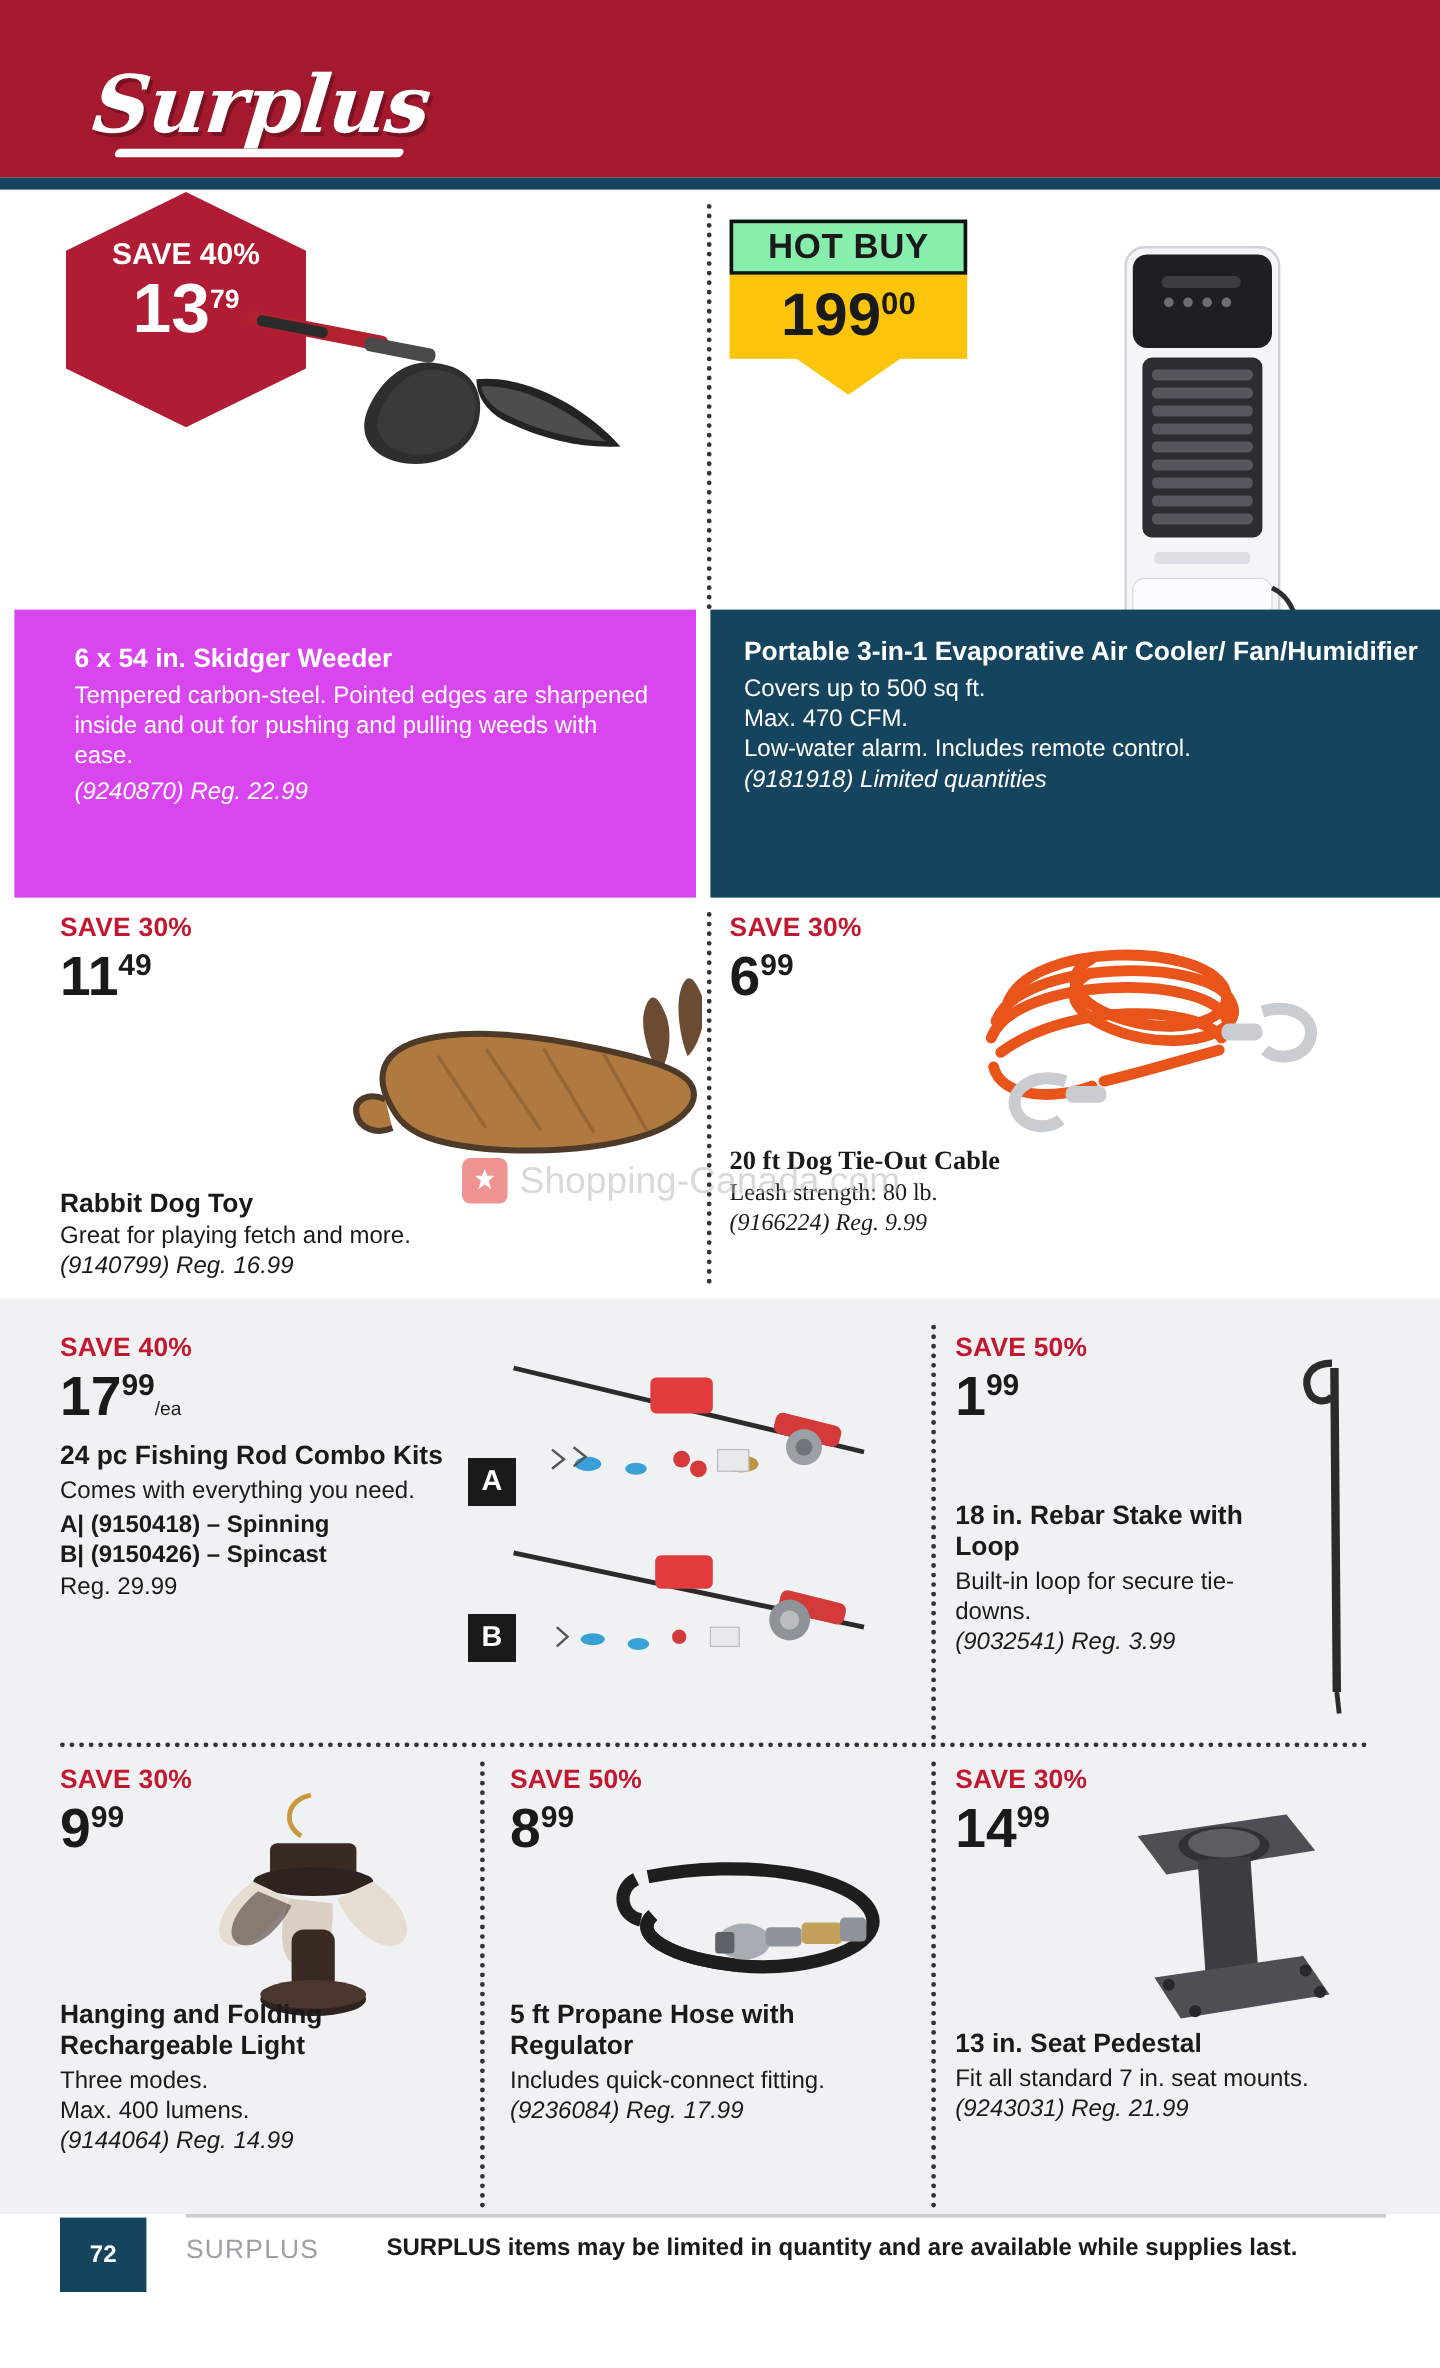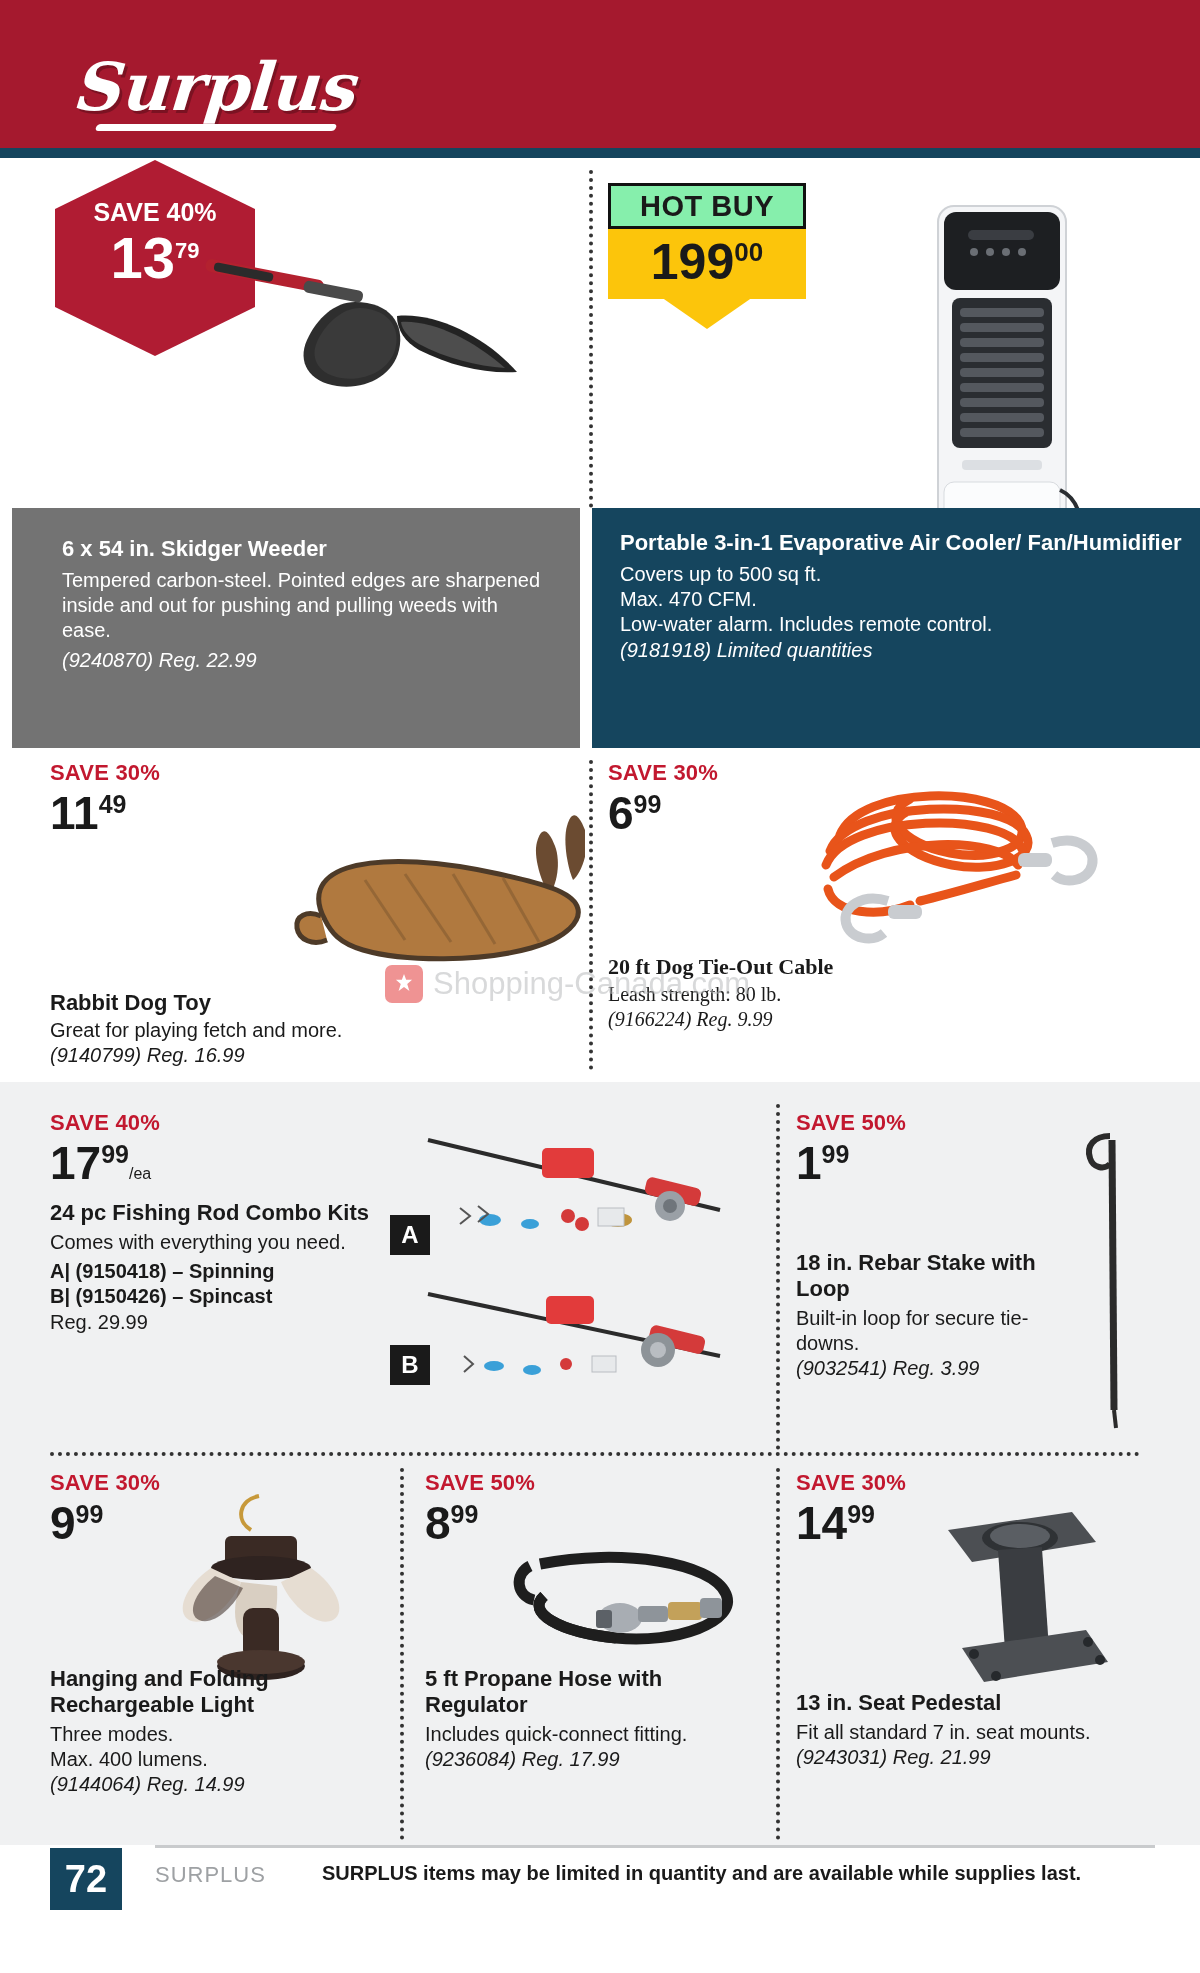--- a/index.html
+++ b/index.html
@@ -107,21 +107,21 @@
   .hex-badge .hs { font-size: 25px; font-weight: bold; }
   .hex-badge .hp { font-size: 58px; font-weight: bold; line-height: 1; margin-top: 2px;}
   .hex-badge .hp .cents { font-size: 22px; vertical-align: super; }
 
   .shovel { position: absolute; top: 250px; left: 205px; width: 320px; height: 150px; }
 
   .panel-left {
     position: absolute;
     top: 508px; left: 12px;
     width: 568px; height: 240px;
-    background: #737373;
+    background: #d946ef;
     color: #ffffff;
     padding: 28px 34px 0 50px;
   }
   .panel-right {
     position: absolute;
     top: 508px; left: 592px;
     width: 684px; height: 240px;
     background: #15455e;
     color: #ffffff;
     padding: 22px 20px 0 28px;
@@ -194,21 +194,21 @@
     width: 1000px; height: 3px;
     background: #c9cbcd;
   }
   .page-num {
     position: absolute;
     top: 1848px; left: 50px;
     width: 72px; height: 62px;
     background: #15455e;
     color: #fff;
     font-weight: bold;
-    font-size: 38px;
+    font-size: 20px;
     display: flex;
     align-items: center;
     justify-content: center;
   }
   .footer-dept {
     position: absolute;
     top: 1862px; left: 155px;
     font-size: 22px;
     color: #9ea1a4;
     letter-spacing: 1px;

